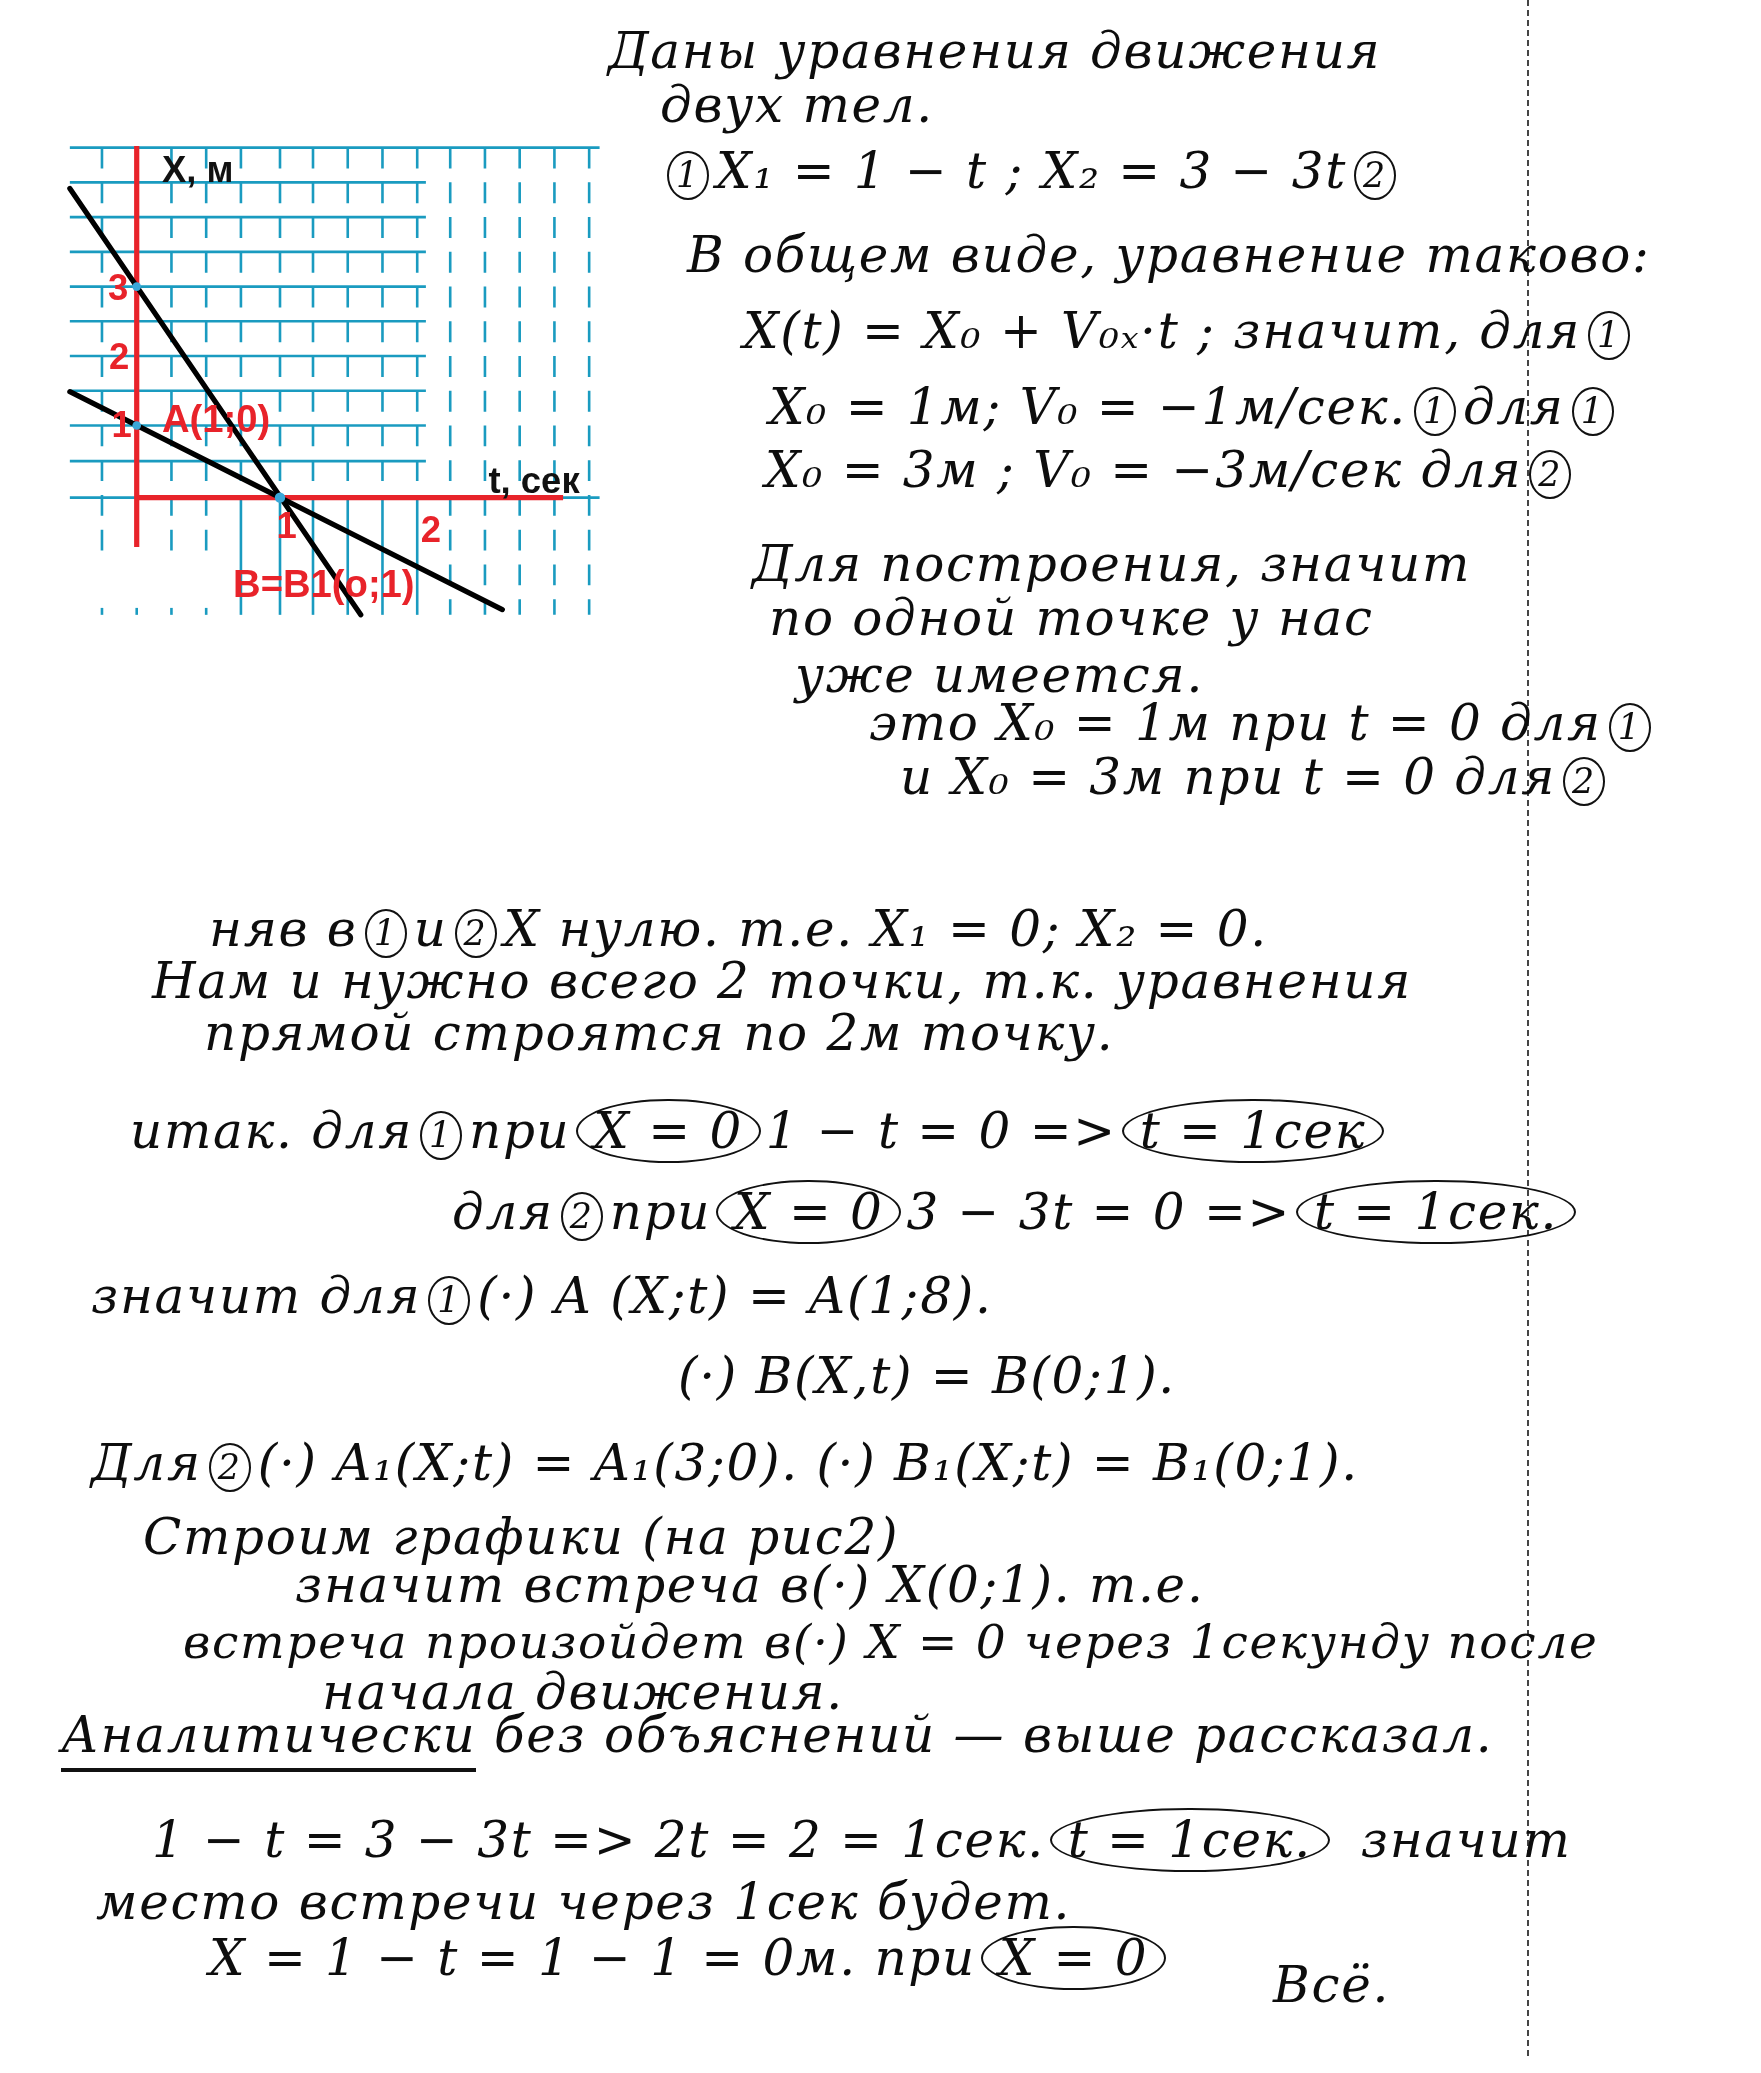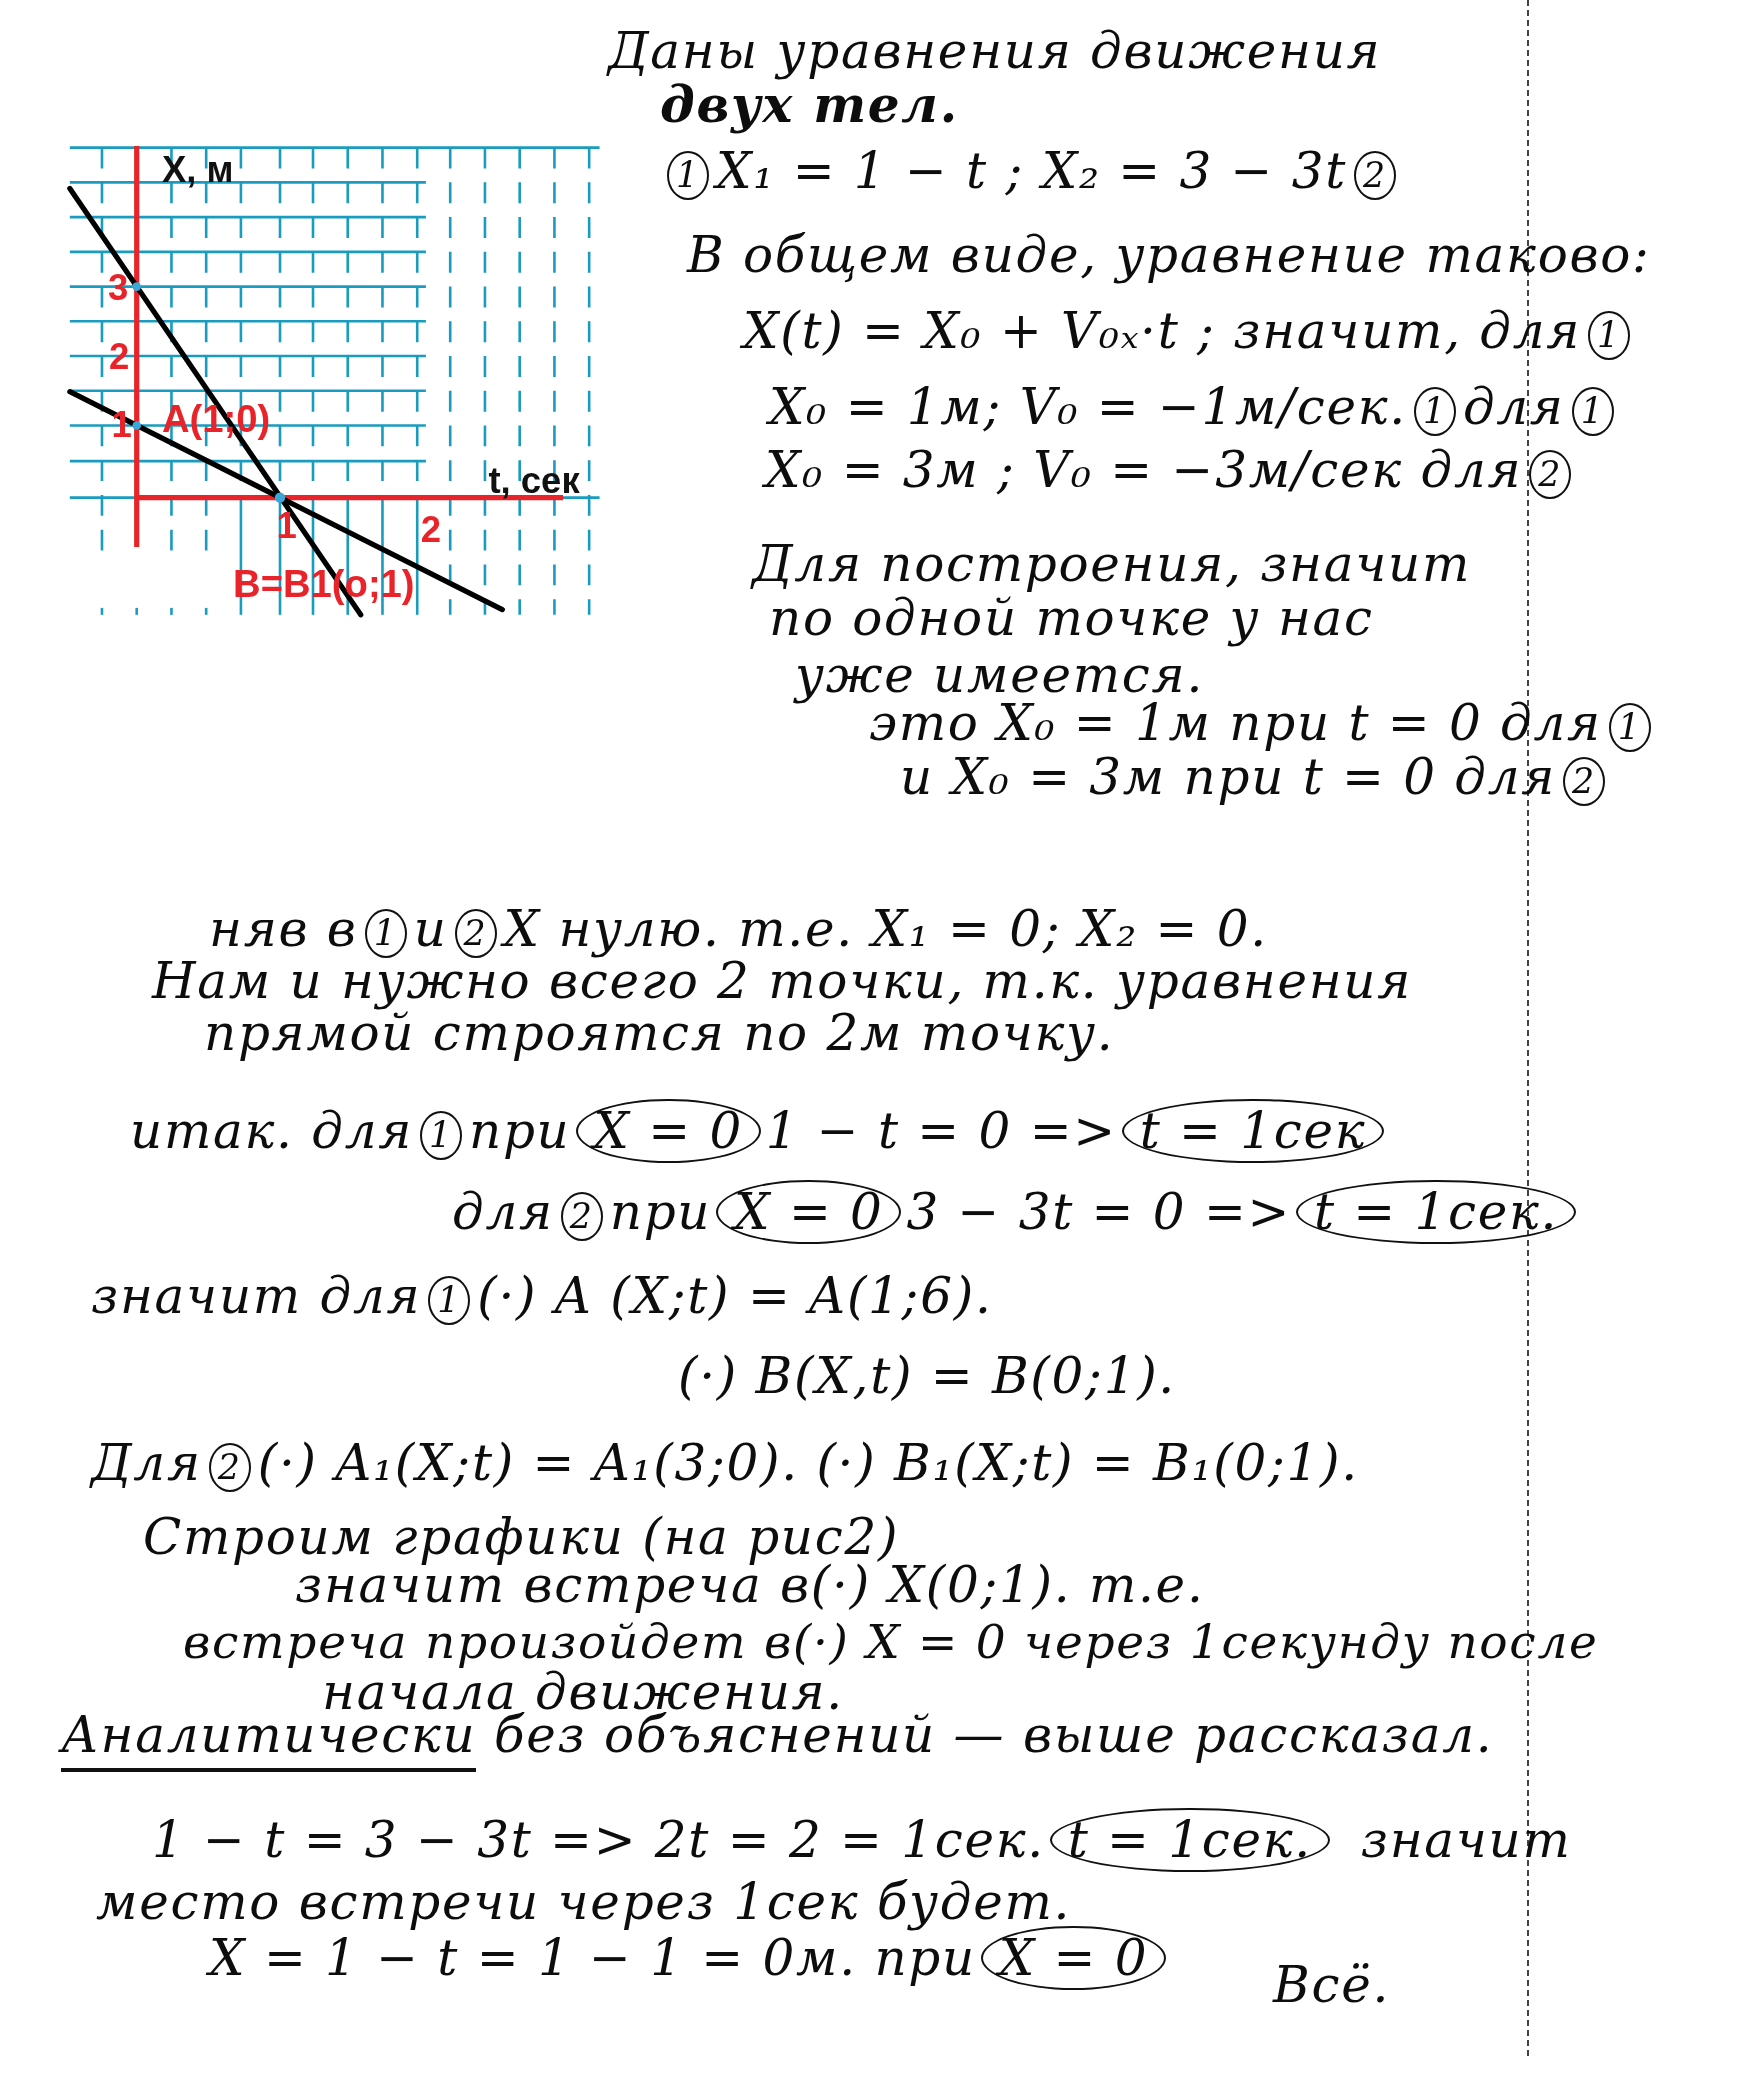--- a/index.html
+++ b/index.html
@@ -91,21 +91,21 @@
     <text x="128" y="503" font-size="42" fill="#e8232a">1</text>
     <text x="318" y="620" font-size="42" fill="#e8232a">1</text>
     <text x="484" y="624" font-size="42" fill="#e8232a">2</text>
     <text x="186" y="498" font-size="44" fill="#e8232a">A(1;0)</text>
     <text x="268" y="688" font-size="44" fill="#e8232a">B=B1(o;1)</text>
   </svg>
 
   <div class="margin-line"></div>
 
   <div class="ln" style="left:608px;top:26px;">Даны уравнения движения</div>
-  <div class="ln" style="left:660px;top:80px;font-weight:bold;">двух тел.</div>
+  <div class="ln" style="left:660px;top:80px;">двух тел.</div>
   <div class="ln" style="left:660px;top:146px;">
     <span class="c">1</span><span>X₁ = 1 − t ;  X₂ = 3 − 3t</span><span class="c">2</span>
   </div>
   <div class="ln" style="left:687px;top:230px;">В общем виде, уравнение таково:</div>
   <div class="ln" style="left:743px;top:306px;">
     <span>X(t) = X₀ + V₀ₓ·t ;  значит, для</span><span class="c">1</span>
   </div>
   <div class="ln" style="left:769px;top:382px;">
     <span>X₀ = 1м;  V₀ = −1м/сек.</span><span class="c">1</span><span>для</span><span class="c">1</span>
   </div>
@@ -128,21 +128,21 @@
   <div class="ln" style="left:152px;top:956px;">Нам и нужно всего 2 точки, т.к. уравнения</div>
   <div class="ln" style="left:204px;top:1008px;">прямой строятся по 2м точку.</div>
 
   <div class="ln" style="left:130px;top:1099px;">
     <span>итак.   для</span><span class="c">1</span><span>при</span><span class="ov">X = 0</span><span>1 − t = 0 =&gt;</span><span class="ov">t = 1сек</span>
   </div>
   <div class="ln" style="left:452px;top:1180px;">
     <span>для</span><span class="c">2</span><span>при</span><span class="ov">X = 0</span><span>3 − 3t = 0 =&gt;</span><span class="ov">t = 1сек.</span>
   </div>
   <div class="ln" style="left:91px;top:1271px;">
-    <span>значит   для</span><span class="c">1</span><span>(·) A (X;t) = A(1;6).</span>
+    <span>значит   для</span><span class="c">1</span><span>(·) A (X;t) = A(1;8).</span>
   </div>
   <div class="ln" style="left:678px;top:1351px;">(·)  B(X,t)  =  B(0;1).</div>
   <div class="ln" style="left:91px;top:1438px;">
     <span>Для</span><span class="c">2</span><span>(·) A₁(X;t) = A₁(3;0).   (·) B₁(X;t) = B₁(0;1).</span>
   </div>
   <div class="ln" style="left:143px;top:1512px;">Строим графики (на рис2)</div>
   <div class="ln" style="left:295px;top:1560px;">значит встреча в(·)  X(0;1).  т.е.</div>
   <div class="ln sm" style="left:183px;top:1618px;">встреча произойдет в(·) X = 0 через 1секунду после</div>
   <div class="ln" style="left:322px;top:1667px;">начала движения.</div>
   <div class="ln" style="left:61px;top:1710px;">

